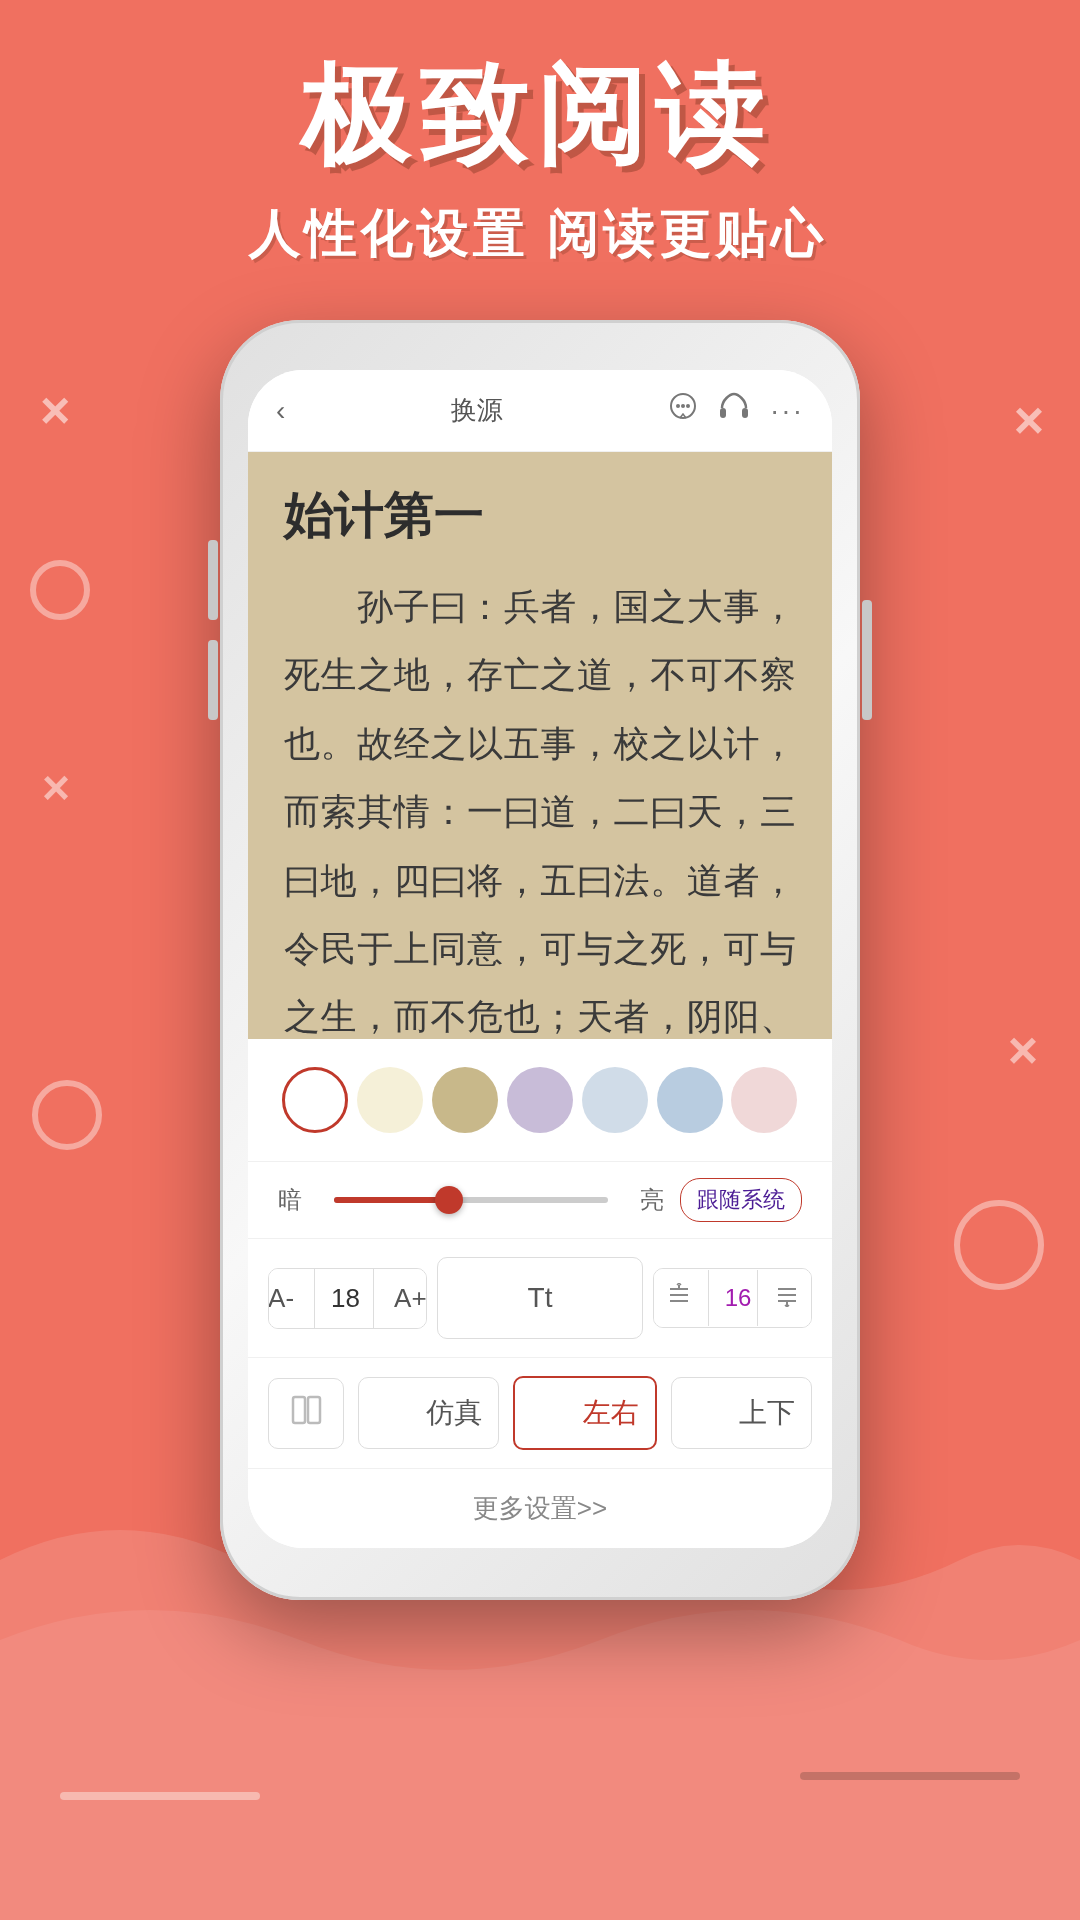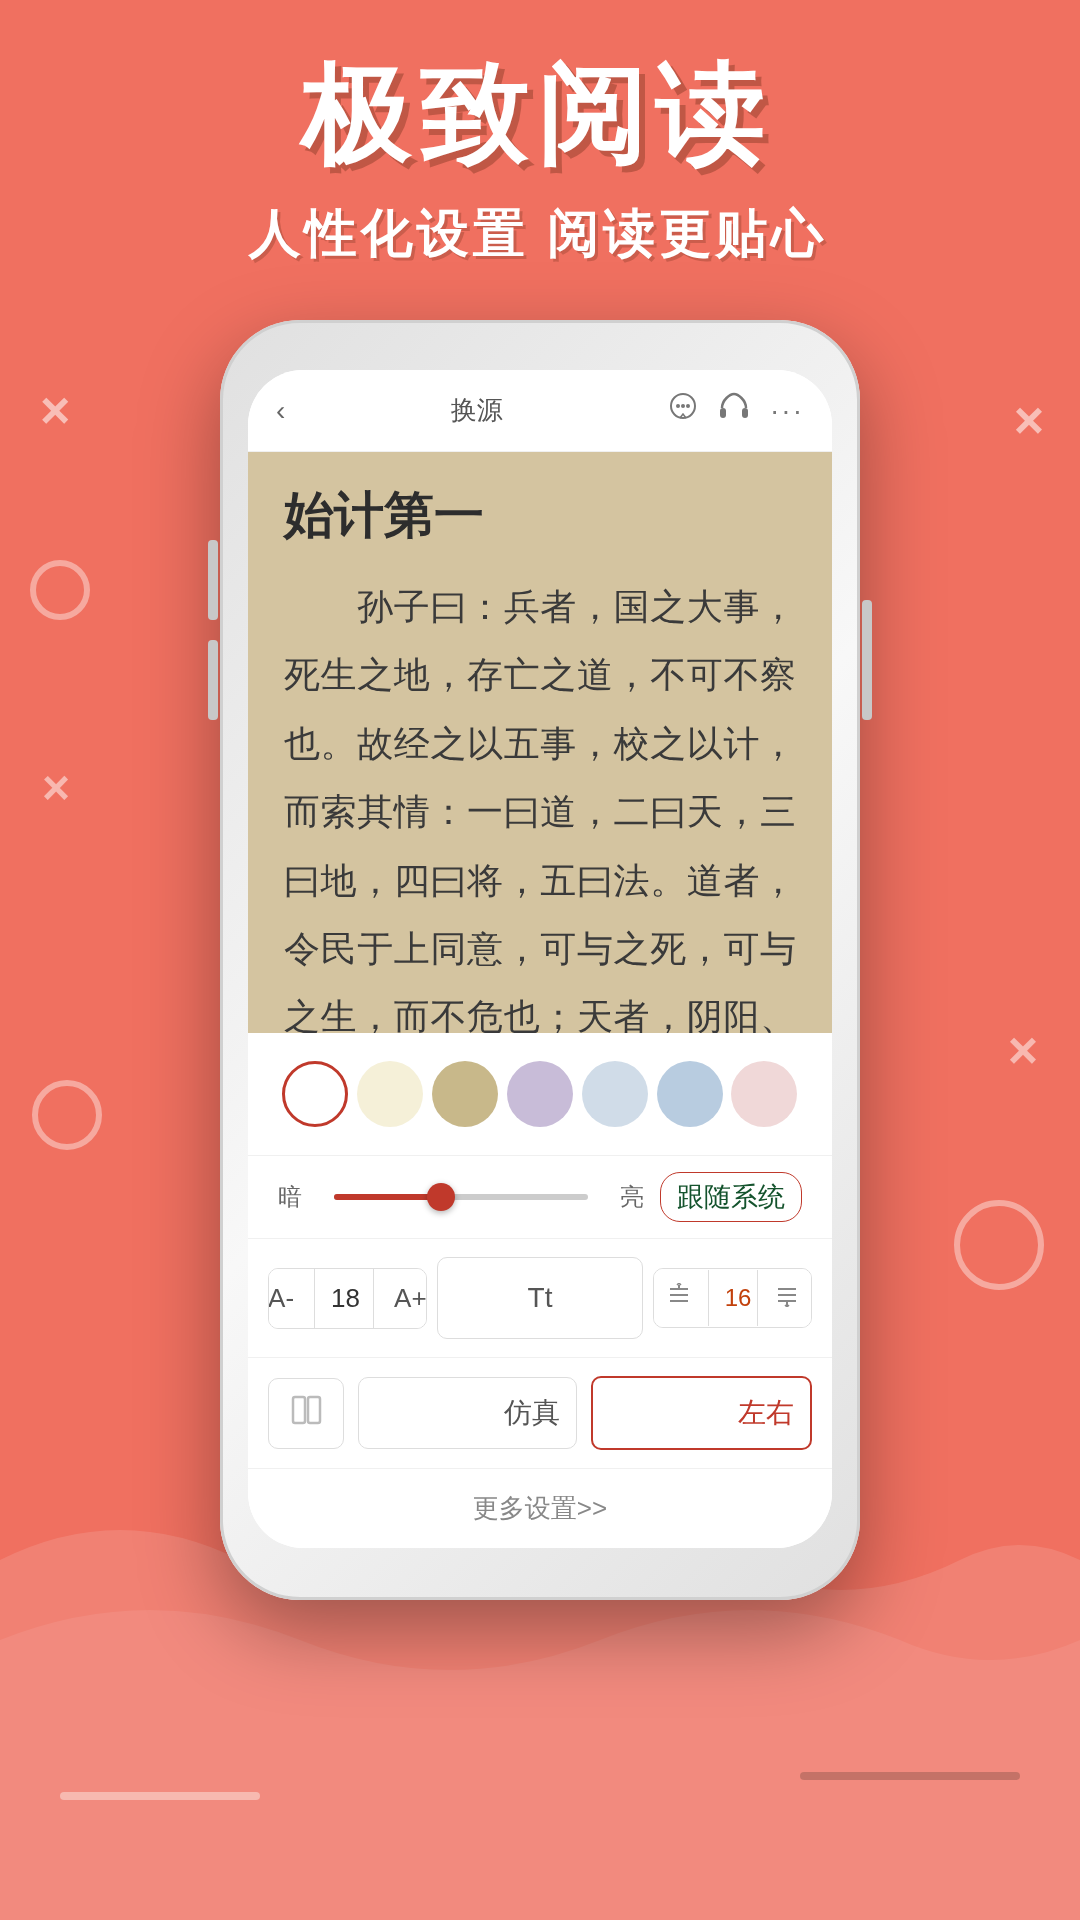--- a/index.html
+++ b/index.html
@@ -232,24 +232,24 @@
       transform: translate(-50%, -50%);
       width: 28px;
       height: 28px;
       background: #c0392b;
       border-radius: 50%;
       box-shadow: 0 2px 6px rgba(0,0,0,0.3);
     }
 
     .follow-system-btn {
       border: 1.5px solid #c0392b;
-      color: #14532d;
+      color: #4c1d95;
       border-radius: 20px;
       padding: 6px 16px;
-      font-size: 27px;
+      font-size: 22px;
       background: white;
     }
 
     
     .font-row {
       display: flex;
       align-items: center;
       padding: 18px 20px;
       gap: 10px;
       border-bottom: 1px solid #f0f0f0;
@@ -313,21 +313,21 @@
       padding: 14px 16px;
       font-size: 22px;
       color: #777;
       border: none;
       background: white;
     }
 
     .lh-val {
       padding: 14px 16px;
       font-size: 24px;
-      color: #c2410c;
+      color: #a21caf;
       background: white;
       border-left: 1px solid #ddd;
       border-right: 1px solid #ddd;
       min-width: 50px;
       text-align: center;
     }
 
     
     .layout-row {
       display: flex;
@@ -520,20 +520,21 @@
 
           <div class="layout-row">
             <div class="layout-icon-btn">
               <svg width="34" height="34" viewBox="0 0 34 34">
                 <rect x="4" y="4" width="12" height="26" rx="2" fill="none" stroke="#bbb" stroke-width="2.5"></rect>
                 <rect x="19" y="4" width="12" height="26" rx="2" fill="none" stroke="#bbb" stroke-width="2.5"></rect>
               </svg>
             </div>
             <div class="layout-btn">仿真</div>
             <div class="layout-btn active">左右</div>
+            <div class="layout-btn">上下</div>
           </div>
 
           <div class="more-settings">更多设置&gt;&gt;</div>
 
         </div>
       </div>
     </div>
   </div>
 </div>
 

